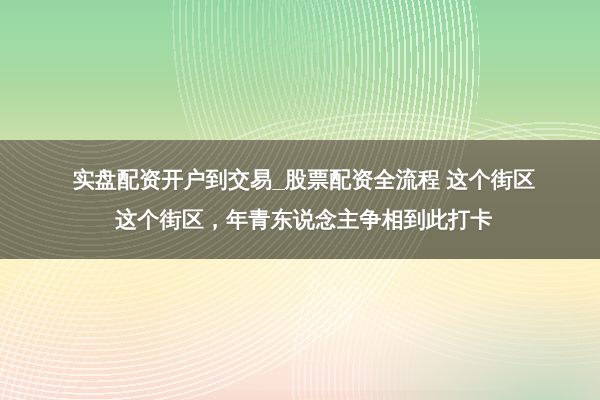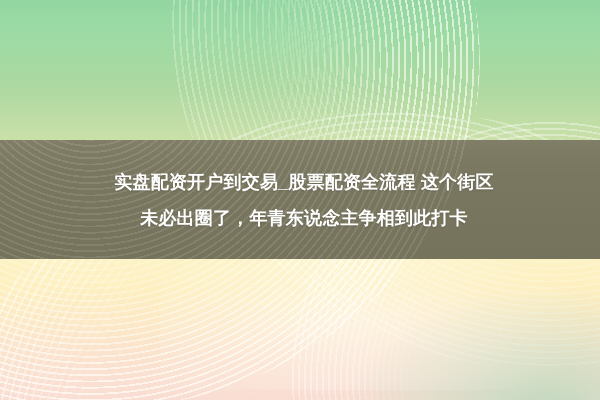--- a/index.html
+++ b/index.html
@@ -177,21 +177,21 @@
         rgba(255,255,255,.05) 0%,
         rgba(255,255,255,0)  28%,
         rgba(0,0,0,.035)    100%);
     pointer-events:none;
   }
 
   .title-line {
     position:relative;
     z-index:2;
     color:#ffffff;
-    font-size:18px;
+    font-size:22px;
     font-weight:bold;
     line-height:1;
     white-space:nowrap;
     letter-spacing:.2px;
     text-shadow:0 1px 2px rgba(0,0,0,.16);
     margin-left:8px;
   }
   .title-line--1 { margin-bottom:18px; }
 </style>
 </head>
@@ -202,16 +202,16 @@
   <div class="bg-base"></div>
   <div class="arcs-tl"></div>
   <div class="arcs-tr"></div>
   <div class="arcs-bottom"></div>
   <div class="arcs-br"></div>
   <div class="green-tint"></div>
   <div class="bloom"></div>
 
   <div class="title-band">
     <div class="title-line title-line--1">实盘配资开户到交易_股票配资全流程 这个街区</div>
-    <div class="title-line title-line--2">未必出圈了，年青东说念主争相到此打卡</div>
+    <div class="title-line title-line--2">这个街区，年青东说念主争相到此打卡</div>
   </div>
 
 </div>
 
 </body></html>

